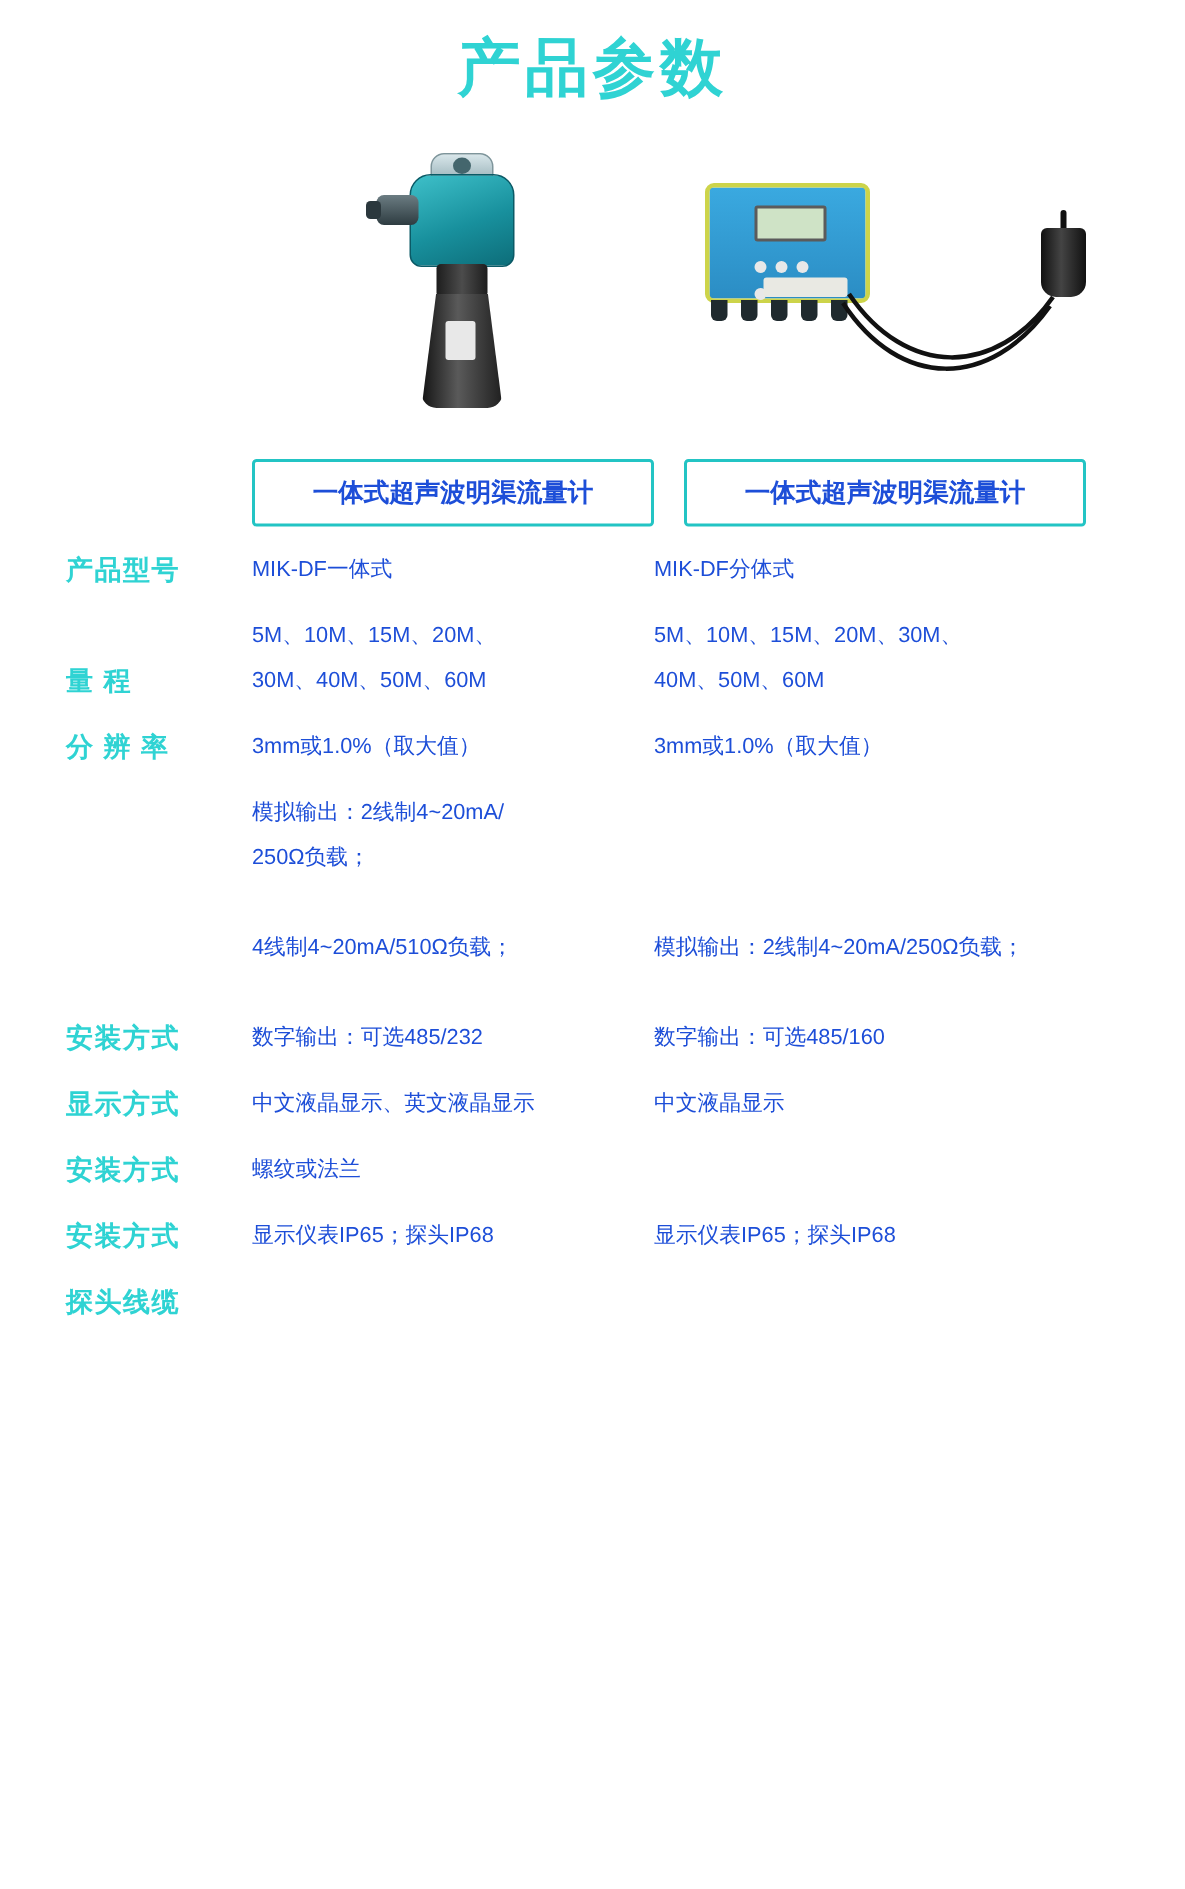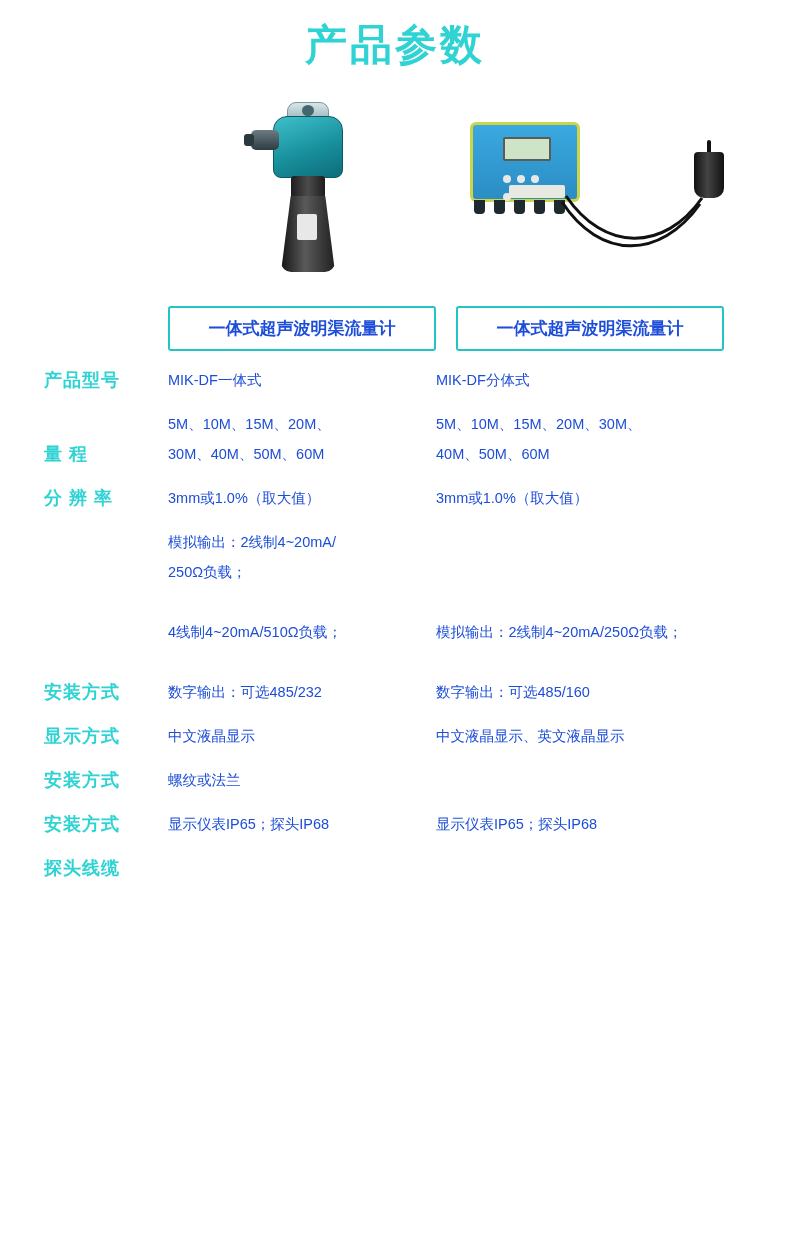--- a/index.html
+++ b/index.html
@@ -310,22 +310,22 @@
 4线制4~20mA/510Ω负载；
 
 数字输出：可选485/232</div>
     <div class="cell">模拟输出：2线制4~20mA/250Ω负载；
 
 数字输出：可选485/160</div>
   </div>
 
   <div class="row">
     <div class="row-label">显示方式</div>
+    <div class="cell"> 中文液晶显示、英文液晶显示</div>
     <div class="cell">中文液晶显示</div>
-    <div class="cell"> 中文液晶显示、英文液晶显示</div>
   </div>
 
   <div class="row">
     <div class="row-label">安装方式</div>
     <div class="cell">螺纹或法兰</div>
     <div class="cell"></div>
   </div>
 
   <div class="row">
     <div class="row-label">安装方式</div>

